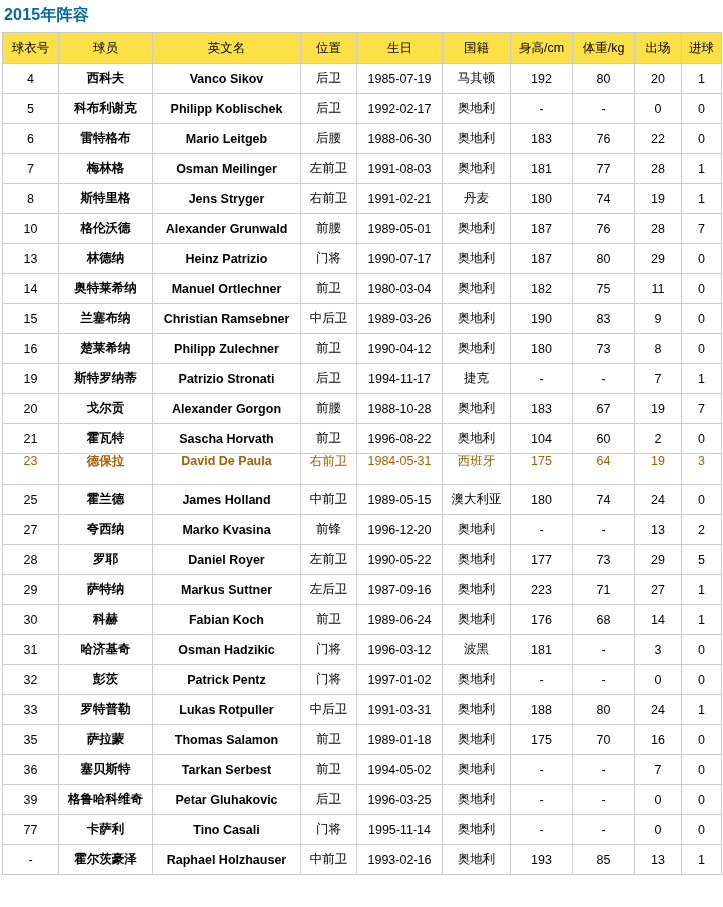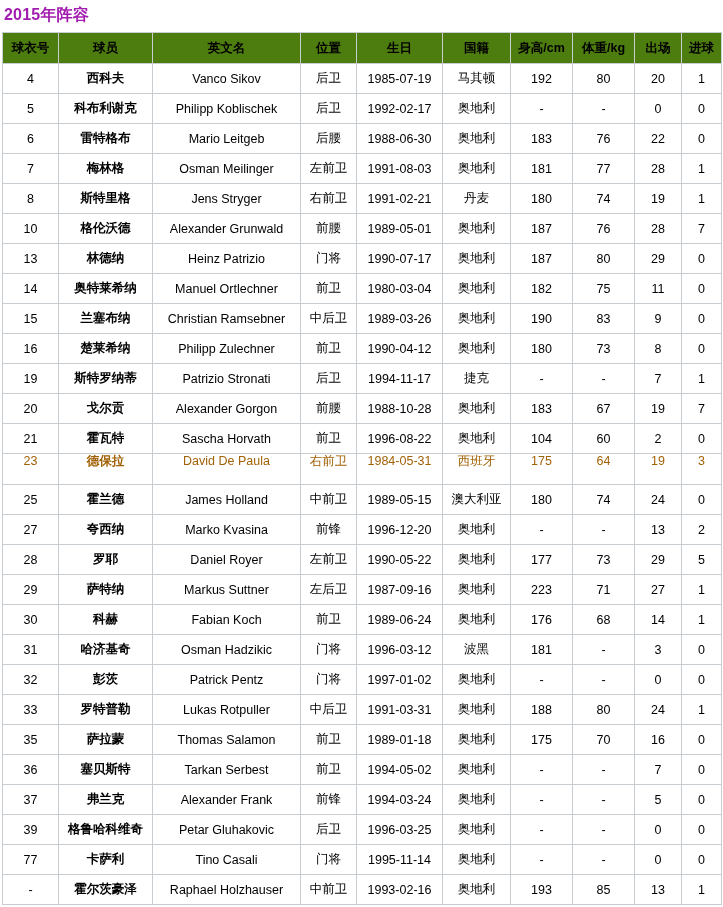--- a/index.html
+++ b/index.html
@@ -16,55 +16,55 @@
   }
   .page {
     width: 723px;
     padding: 0;
     box-sizing: border-box;
   }
   .page-title {
     font-size: 16px;
     font-weight: bold;
     margin: 5px 0 6px 4px;
-    color: #a21caf;
+    color: #0369a1;
     letter-spacing: 0.2px;
   }
   table.squad {
     border-collapse: collapse;
     width: 719px;
     margin-left: 2px;
     table-layout: fixed;
   }
   table.squad th, table.squad td {
     border: 1px solid #c8cdd2;
     text-align: center;
     font-size: 12.5px;
     padding: 0;
     height: 29px;
     vertical-align: middle;
     overflow: hidden;
     white-space: nowrap;
   }
   table.squad thead th {
-    background: #4d7c0f;
-    font-weight: bold;
+    background: #fde047;
+    font-weight: normal;
     font-size: 12.5px;
     height: 30px;
     color: #000;
   }
   table.squad tbody td {
     background: #ffffff;
   }
   td.name-cn {
     font-weight: bold;
     margin-top: 20px;
   }
   td.name-en {
-    font-weight: normal;
+    font-weight: bold;
   }
   
   col.c0 { width: 56px; }
   col.c1 { width: 94px; }
   col.c2 { width: 148px; }
   col.c3 { width: 56px; }
   col.c4 { width: 86px; }
   col.c5 { width: 68px; }
   col.c6 { width: 62px; }
   col.c7 { width: 62px; }
@@ -394,32 +394,20 @@
           <td class="name-en">Tarkan Serbest</td>
           <td>前卫</td>
           <td>1994-05-02</td>
           <td>奥地利</td>
           <td>-</td>
           <td>-</td>
           <td>7</td>
           <td>0</td>
         </tr>
         <tr>
-          <td>37</td>
-          <td class="name-cn">弗兰克</td>
-          <td class="name-en">Alexander Frank</td>
-          <td>前锋</td>
-          <td>1994-03-24</td>
-          <td>奥地利</td>
-          <td>-</td>
-          <td>-</td>
-          <td>5</td>
-          <td>0</td>
-        </tr>
-        <tr>
           <td>39</td>
           <td class="name-cn">格鲁哈科维奇</td>
           <td class="name-en">Petar Gluhakovic</td>
           <td>后卫</td>
           <td>1996-03-25</td>
           <td>奥地利</td>
           <td>-</td>
           <td>-</td>
           <td>0</td>
           <td>0</td>

